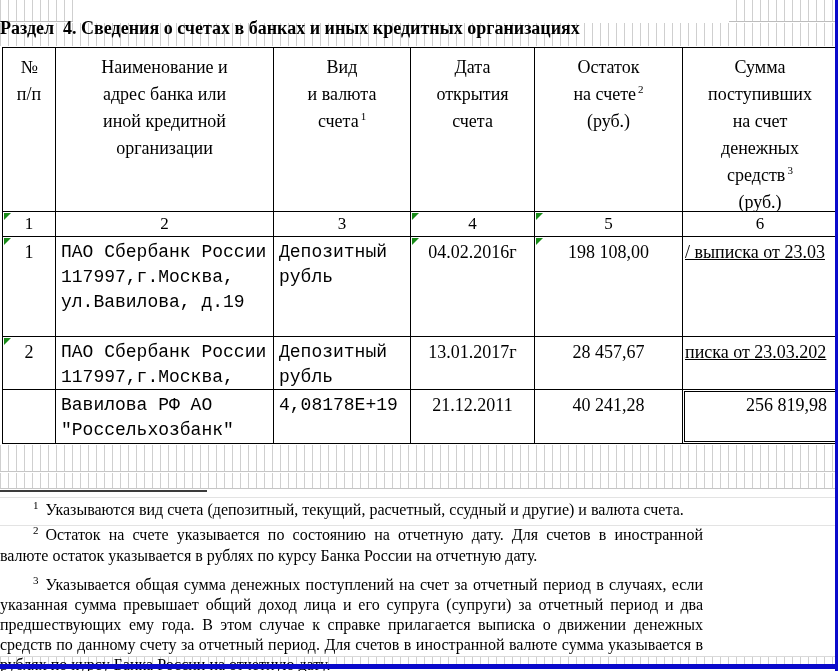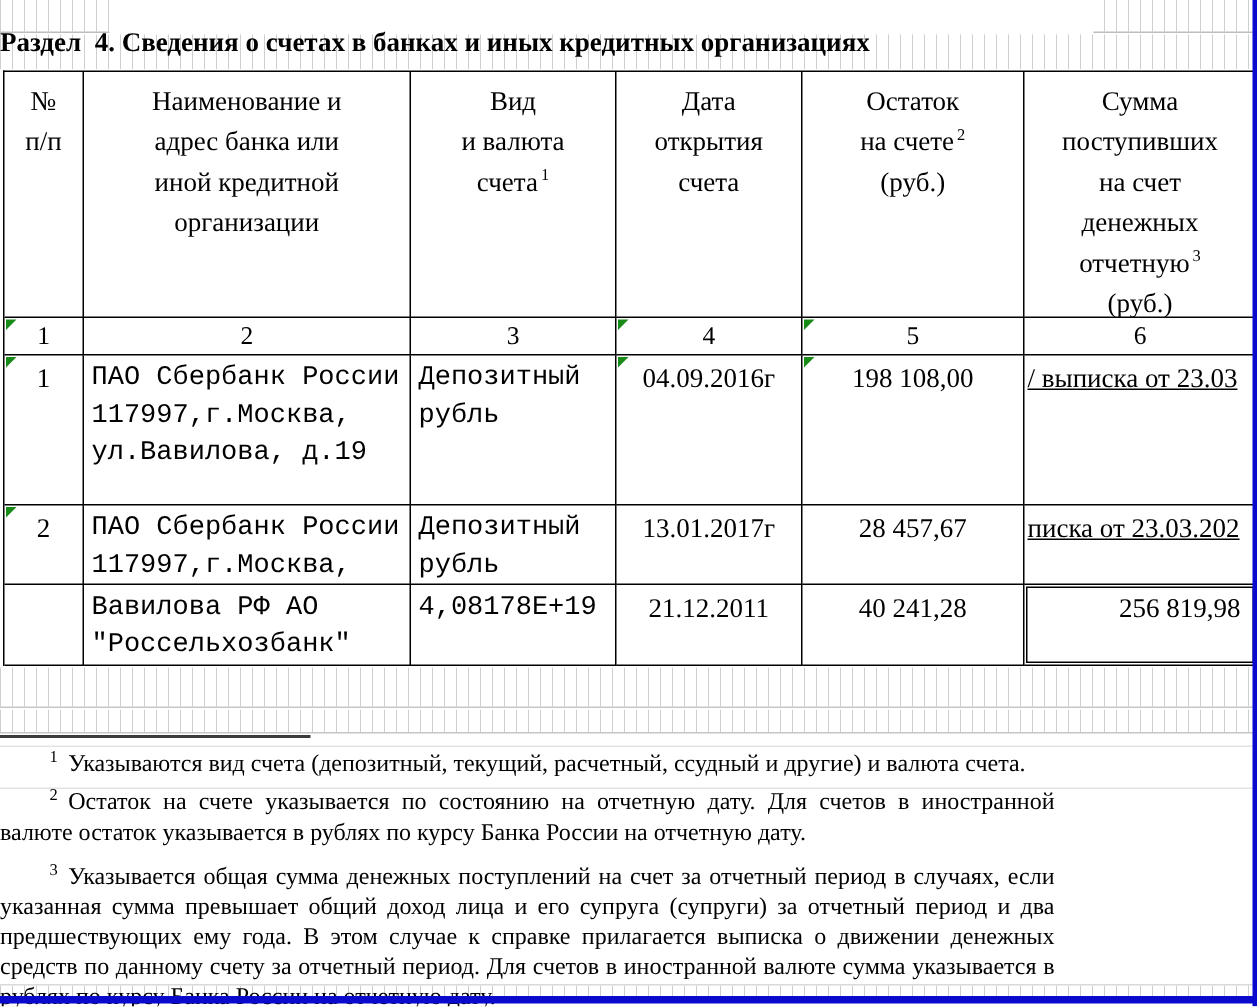--- a/index.html
+++ b/index.html
@@ -93,21 +93,21 @@
     <div class="c h"><span>Дата
 открытия
 счета</span></div>
     <div class="c h"><span>Остаток
 на счете</span><sup>2</sup><span>
 (руб.)</span></div>
     <div class="c h"><span>Сумма
 поступивших
 на счет
 денежных
-отчетную</span><sup>3</sup><span>
+средств</span><sup>3</sup><span>
 (руб.)</span></div>
 
     <div class="c cn">
         <i class="tri"></i>
         <span>1</span>
       </div>
     <div class="c cn">
         <span>2</span>
       </div>
     <div class="c cn">
@@ -124,21 +124,21 @@
     <div class="c cn">
         <span>6</span>
       </div>
 
     <div class="c d center"><i class="tri"></i><span>1</span></div>
     <div class="c d left"><span>ПАО Сбербанк России
 117997,г.Москва,
 ул.Вавилова, д.19</span></div>
     <div class="c d left"><span>Депозитный
 рубль</span></div>
-    <div class="c d center"><i class="tri"></i><span>04.09.2016г</span></div>
+    <div class="c d center"><i class="tri"></i><span>04.02.2016г</span></div>
     <div class="c d center"><i class="tri"></i><span>198 108,00</span></div>
     <div class="c d clip"><span>/ выписка от 23.03</span></div>
 
     <div class="c d center"><i class="tri"></i><span>2</span></div>
     <div class="c d left"><span>ПАО Сбербанк России
 117997,г.Москва,</span></div>
     <div class="c d left"><span>Депозитный
 рубль</span></div>
     <div class="c d center"><span>13.01.2017г</span></div>
     <div class="c d center"><span>28 457,67</span></div>

